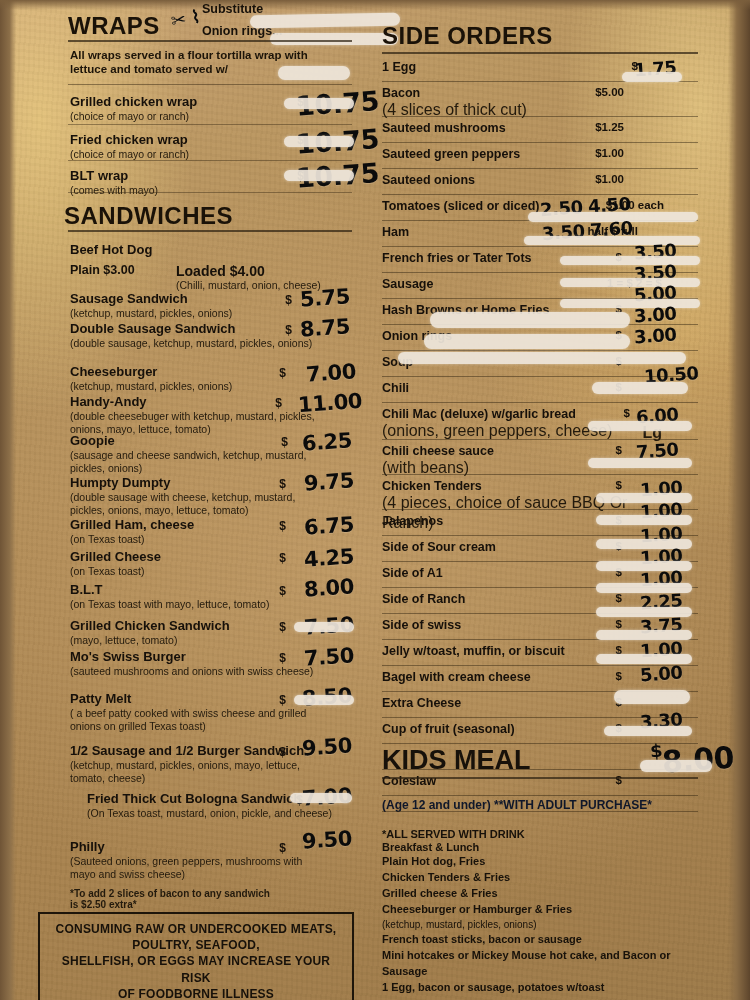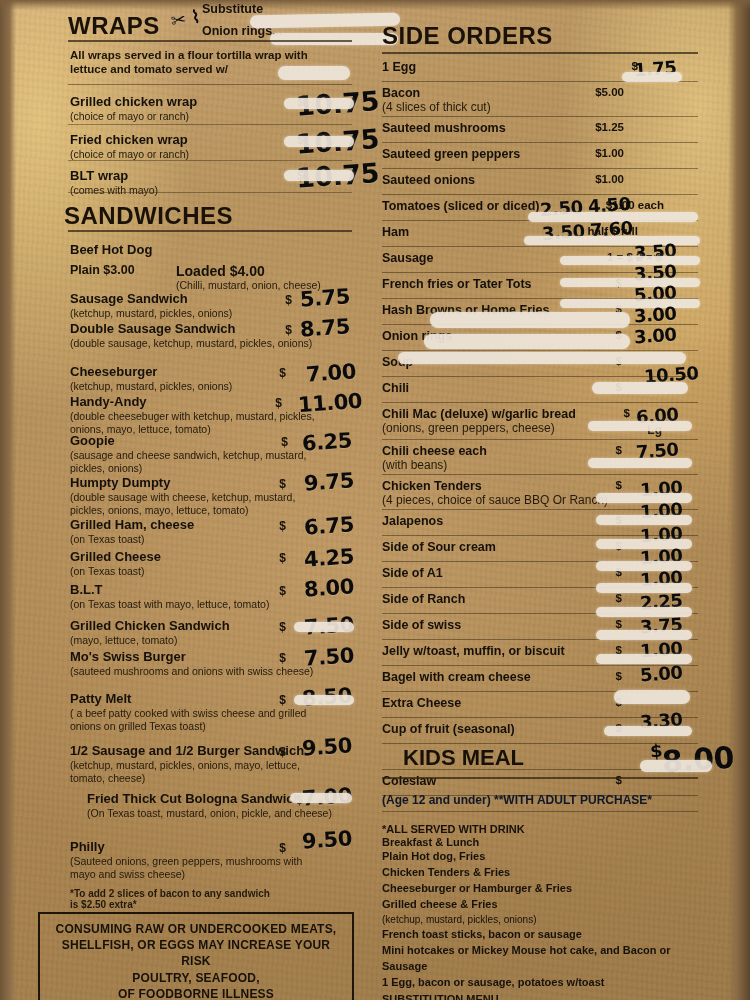--- a/index.html
+++ b/index.html
@@ -43,21 +43,21 @@
 
   .note{font-size:11.5px;font-weight:bold;color:#1c1409;line-height:1.25;}
   .item{position:relative;margin-top:5px;}
   .nm{font-size:13px;font-weight:bold;color:#16100a;line-height:1.15;}
   .ds{font-size:10.5px;color:#231a0d;line-height:1.2;max-width:250px;}
   .pr{position:absolute;right:0;top:0;font-size:12px;color:#16100a;font-weight:bold;}
 
   
   .row{position:relative;border-bottom:1px solid rgba(40,28,12,.45);padding:4px 0 4px 0;min-height:17px;}
   .row .nm{font-size:12.5px;}
-  .row .ds{font-size:12px;}
+  .row .ds{font-size:16px;}
   .row .pr{right:4px;top:4px;font-size:11.5px;}
 
   
   .hand{
     position:absolute;
     font-family:"DejaVu Sans", sans-serif;
     font-weight:bold;color:#0b0b0b;
     transform:rotate(-4deg);
     text-shadow:0 1px 0 rgba(255,255,255,.12);
     letter-spacing:-.5px;
@@ -69,21 +69,21 @@
   .out{position:absolute;background:#efe7dc;border-radius:8px;opacity:.92;
        box-shadow:0 0 3px rgba(255,255,255,.5);}
 
   .warnbox{
     position:absolute;left:38px;top:912px;width:300px;border:2px solid #1d150a;
     padding:7px 6px;text-align:center;
   }
   .warnbox div{font-size:12px;font-weight:bold;color:#17110a;line-height:1.35;letter-spacing:.2px;}
 
   .kids{position:absolute;left:382px;top:745px;width:320px;}
-  .kidsttl{font-size:22px;font-weight:bold;color:#17110a;margin-left:21px;}
+  .kidsttl{font-size:27px;font-weight:bold;color:#17110a;}
   .kidsline{font-size:12px;font-weight:bold;color:#0f172a;margin-top:4px;}
   .kidslist{font-size:11px;font-weight:bold;color:#17110a;line-height:1.45;margin-top:6px;}
   .kidslist .ind{font-weight:normal;font-size:10px;}
   .sub{font-size:11px;font-weight:bold;color:#17110a;margin-top:4px;}
 </style>
 </head>
 <body>
 
 <div class="paper"></div>
 <div class="edge-l"></div>
@@ -250,22 +250,22 @@
       <div class="ds">(Sauteed onions, green peppers, mushrooms with mayo and swiss cheese)</div>
       <div class="pr" style="right:66px;top:1px;">$</div>
     </div>
     <div class="hand lg" style="left:246px;top:828px;">9.50</div>
 
     <div style="position:absolute;left:14px;top:888px;width:200px;font-size:10px;font-weight:bold;color:#231a0d;">*To add 2 slices of bacon to any sandwich is $2.50 extra*</div>
   </div>
 
   <div class="warnbox">
     <div>CONSUMING RAW OR UNDERCOOKED MEATS,</div>
+    <div>POULTRY, SEAFOOD,</div>
     <div>SHELLFISH, OR EGGS MAY INCREASE YOUR RISK</div>
-    <div>POULTRY, SEAFOOD,</div>
     <div>OF FOODBORNE ILLNESS</div>
   </div>
 
   <div class="col colR">
     <div style="position:absolute;left:0;top:22px;" class="secttl big">SIDE ORDERS</div>
     <div style="position:absolute;left:0;top:52px;width:316px;height:2px;background:#2b200f;opacity:.7;"></div>
 
     <div style="position:absolute;left:0;top:56px;width:316px;">
       <div class="row">
           <div class="nm">1 Egg</div>
@@ -290,26 +290,26 @@
         </div>
       <div class="row">
           <div class="nm">Tomatoes (sliced or diced)</div>
           <div class="pr" style="right:34px;">$1.00 each</div>
         </div>
       <div class="row">
           <div class="nm">Ham</div>
           <div class="pr" style="right:60px;">half $        full</div>
         </div>
       <div class="row">
+          <div class="nm">French fries or Tater Tots</div>
+          <div class="pr" style="right:76px;">$</div>
+        </div>
+      <div class="row">
           <div class="nm">Sausage</div>
           <div class="pr" style="right:36px;">1 = $            2 = $</div>
-        </div>
-      <div class="row">
-          <div class="nm">French fries or Tater Tots</div>
-          <div class="pr" style="right:76px;">$</div>
         </div>
       <div class="row">
           <div class="nm">Hash Browns or Home Fries</div>
           <div class="pr" style="right:76px;">$</div>
         </div>
       <div class="row">
           <div class="nm">Onion rings</div>
           <div class="pr" style="right:76px;">$</div>
         </div>
       <div class="row">
@@ -320,21 +320,21 @@
           <div class="nm">Chili</div>
           <div class="pr" style="right:76px;">$</div>
         </div>
       <div class="row" style="height:28px;">
           <div class="nm">Chili Mac (deluxe) w/garlic bread</div>
           <div class="ds">(onions, green peppers, cheese)</div>
           <div class="pr" style="right:68px;">$</div>
           <div class="ds" style="position:absolute;right:36px;top:20px;font-weight:bold;">Lg</div>
         </div>
       <div class="row" style="height:26px;">
-          <div class="nm">Chili cheese each</div>
+          <div class="nm">Chili cheese sauce</div>
           <div class="ds">(with beans)</div>
           <div class="pr" style="right:76px;">$</div>
         </div>
       <div class="row" style="height:26px;">
           <div class="nm">Chicken Tenders</div>
           <div class="ds">(4 pieces, choice of sauce BBQ Or Ranch)</div>
           <div class="pr" style="right:76px;">$</div>
         </div>
       <div class="row">
           <div class="nm">Jalapenos</div>
@@ -449,22 +449,22 @@
   <div class="kids">
     <div class="kidsttl">KIDS MEAL</div>
     <div style="position:absolute;left:0;top:32px;width:316px;height:2px;background:#2b200f;opacity:.7;"></div>
     <div class="kidsline" style="margin-top:22px;">(Age 12 and under) **WITH ADULT PURCHASE*</div>
     <div style="position:absolute;left:0;top:66px;width:316px;height:1px;background:#3a2a14;opacity:.5;"></div>
     <div class="sub" style="margin-top:16px;">*ALL SERVED WITH DRINK</div>
     <div class="sub" style="margin-top:1px;font-weight:bold;">Breakfast &amp; Lunch</div>
     <div class="kidslist" style="margin-top:1px;">
       <div>Plain Hot dog, Fries</div>
       <div>Chicken Tenders &amp; Fries</div>
+      <div>Grilled cheese &amp; Fries</div>
       <div>Cheeseburger or Hamburger &amp; Fries</div>
-      <div>Grilled cheese &amp; Fries</div>
       <div class="ind">(ketchup, mustard, pickles, onions)</div>
       <div>French toast sticks, bacon or sausage</div>
       <div>Mini hotcakes or Mickey Mouse hot cake, and Bacon or Sausage</div>
       <div>1 Egg, bacon or sausage, potatoes w/toast</div>
     </div>
     <div class="sub" style="margin-top:2px;">SUBSTITUTION MENU</div>
 
   </div>
   <div class="hand md" style="left:650px;top:740px;">$</div>
   <div class="hand xl" style="left:662px;top:742px;font-size:30px;">8.00</div>

